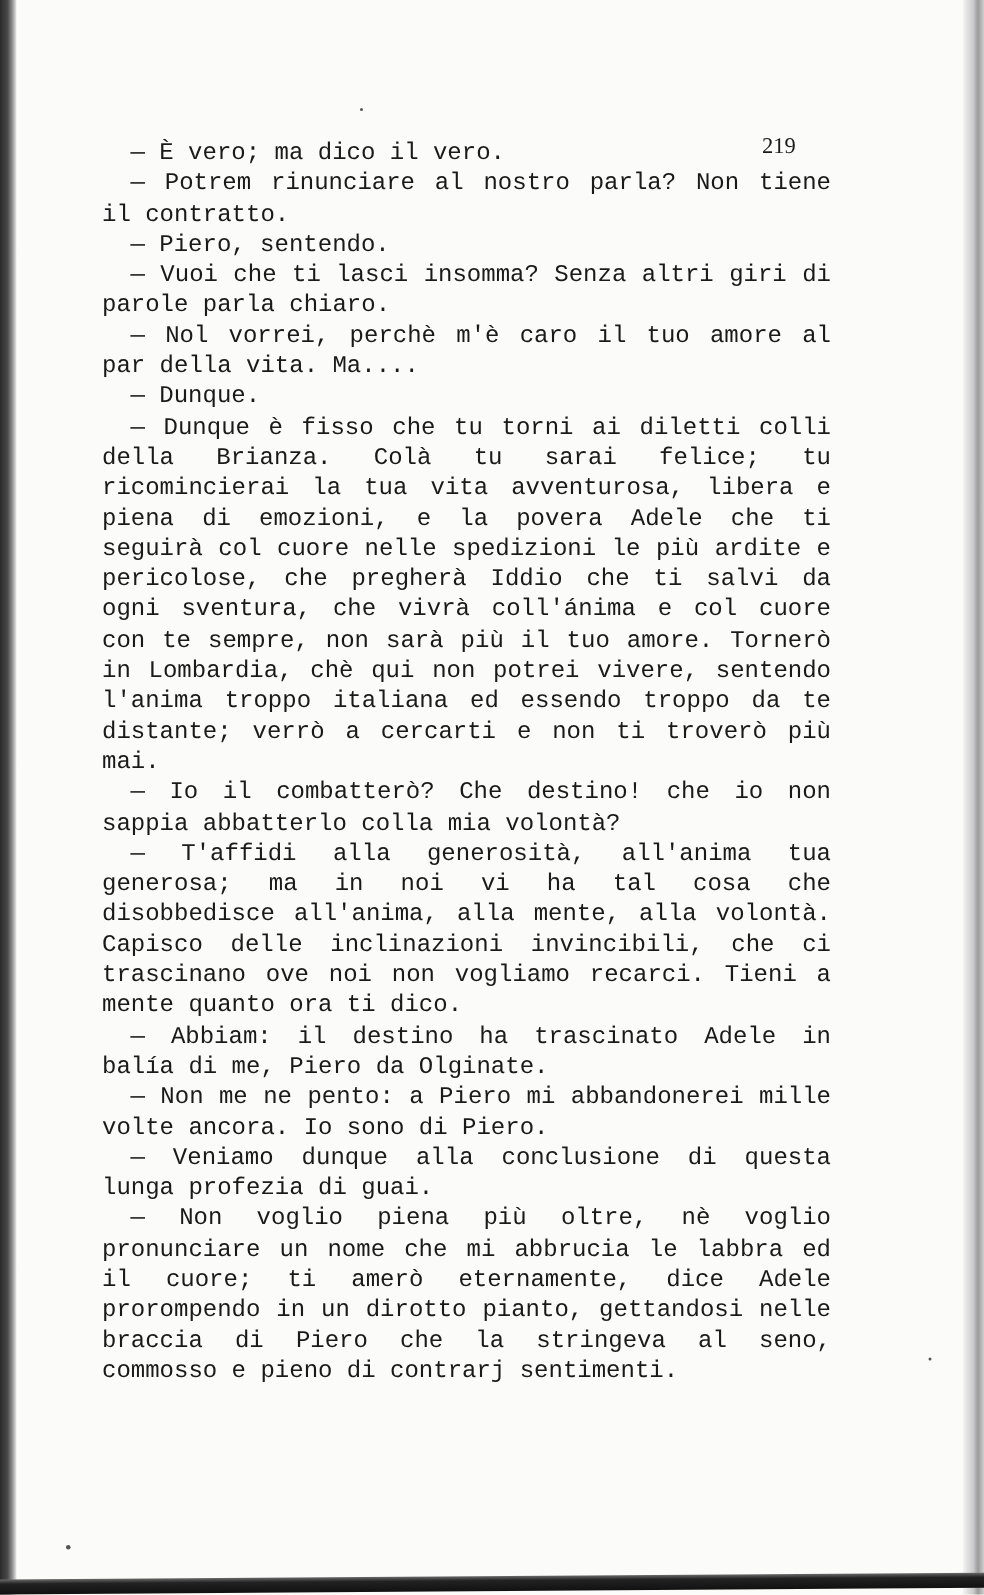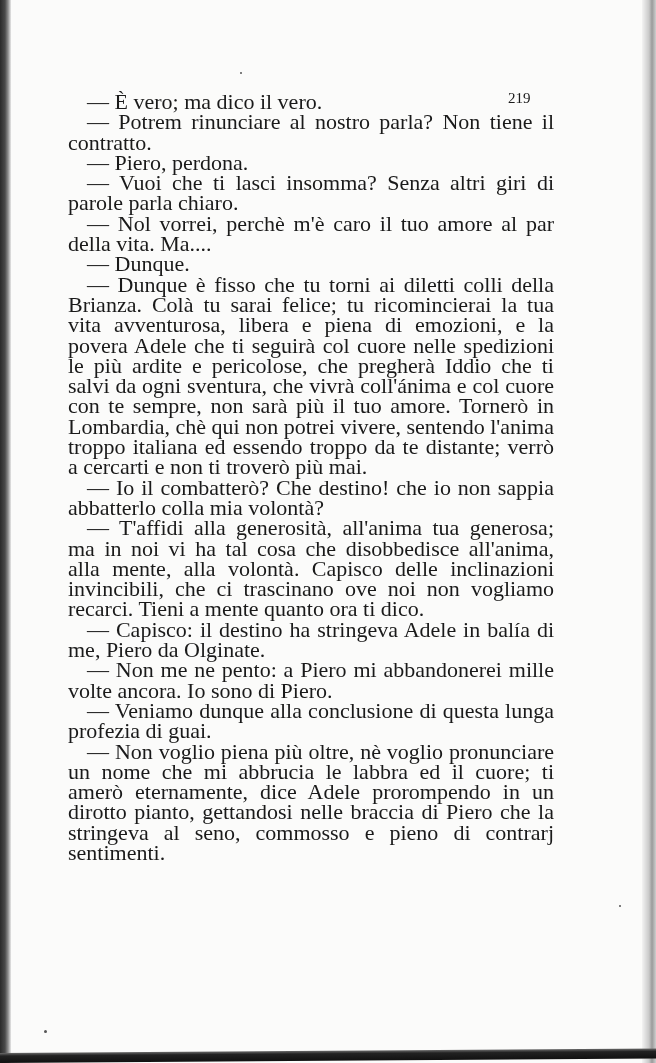--- a/index.html
+++ b/index.html
@@ -24,46 +24,46 @@
   }
   .page-number {
     position: absolute; left: 508px; top: 90px;
     font-family: "Liberation Serif", serif; font-weight: normal; font-size: 15px;
   }
   .speck {
     position: absolute; width: 3px; height: 3px; border-radius: 50%; background: #555;
   }
   .text-block {
     position: absolute; left: 68px; top: 92px; width: 486px;
-    font-family: Liberation Serif, serif;
-    font-size: 22px; line-height: 20.3px;
+    font-family: Liberation Mono, monospace;
+    font-size: 16px; line-height: 20.3px;
     text-align: justify;
   }
   .para { margin: 0; text-indent: 19px; }
 </style>
 </head>
 <body>
 
 <div class="left-edge"></div>
 <div class="right-edge"></div>
 <div class="bottom-edge"></div>
 
 <div class="speck" style="left:240px; top:72px; width:2px; height:2px;"></div>
 <div class="speck" style="left:44px; top:1030px;"></div>
 <div class="speck" style="left:619px; top:905px; width:2px; height:2px;"></div>
 
 <div class="page-number">219</div>
 
 <div class="text-block">
   <p class="para">— È vero; ma dico il vero.</p>
   <p class="para">— Potrem rinunciare al nostro parla? Non tiene il contratto.</p>
-  <p class="para">— Piero, perdona.</p>
+  <p class="para">— Piero, sentendo.</p>
   <p class="para">— Vuoi che ti lasci insomma? Senza altri giri di parole parla chiaro.</p>
   <p class="para">— Nol vorrei, perchè m'è caro il tuo amore al par della vita. Ma....</p>
   <p class="para">— Dunque.</p>
   <p class="para">— Dunque è fisso che tu torni ai diletti colli della Brianza. Colà tu sarai felice; tu ricomincierai la tua vita avventurosa, libera e piena di emozioni, e la povera Adele che ti seguirà col cuore nelle spedizioni le più ardite e pericolose, che pregherà Iddio che ti salvi da ogni sventura, che vivrà coll'ánima e col cuore con te sempre, non sarà più il tuo amore. Tornerò in Lombardia, chè qui non potrei vivere, sentendo l'anima troppo italiana ed essendo troppo da te distante; verrò a cercarti e non ti troverò più mai.</p>
   <p class="para">— Io il combatterò? Che destino! che io non sappia abbatterlo colla mia volontà?</p>
   <p class="para">— T'affidi alla generosità, all'anima tua generosa; ma in noi vi ha tal cosa che disobbedisce all'anima, alla mente, alla volontà. Capisco delle inclinazioni invincibili, che ci trascinano ove noi non vogliamo recarci. Tieni a mente quanto ora ti dico.</p>
-  <p class="para">— Capisco: il destino ha stringeva Adele in balía di me, Piero da Olginate.</p>
+  <p class="para">— Abbiam: il destino ha trascinato Adele in balía di me, Piero da Olginate.</p>
   <p class="para">— Non me ne pento: a Piero mi abbandonerei mille volte ancora. Io sono di Piero.</p>
   <p class="para">— Veniamo dunque alla conclusione di questa lunga profezia di guai.</p>
   <p class="para">— Non voglio piena più oltre, nè voglio pronunciare un nome che mi abbrucia le labbra ed il cuore; ti amerò eternamente, dice Adele prorompendo in un dirotto pianto, gettandosi nelle braccia di Piero che la stringeva al seno, commosso e pieno di contrarj sentimenti.</p>
 </div>
 
 </body></html>

